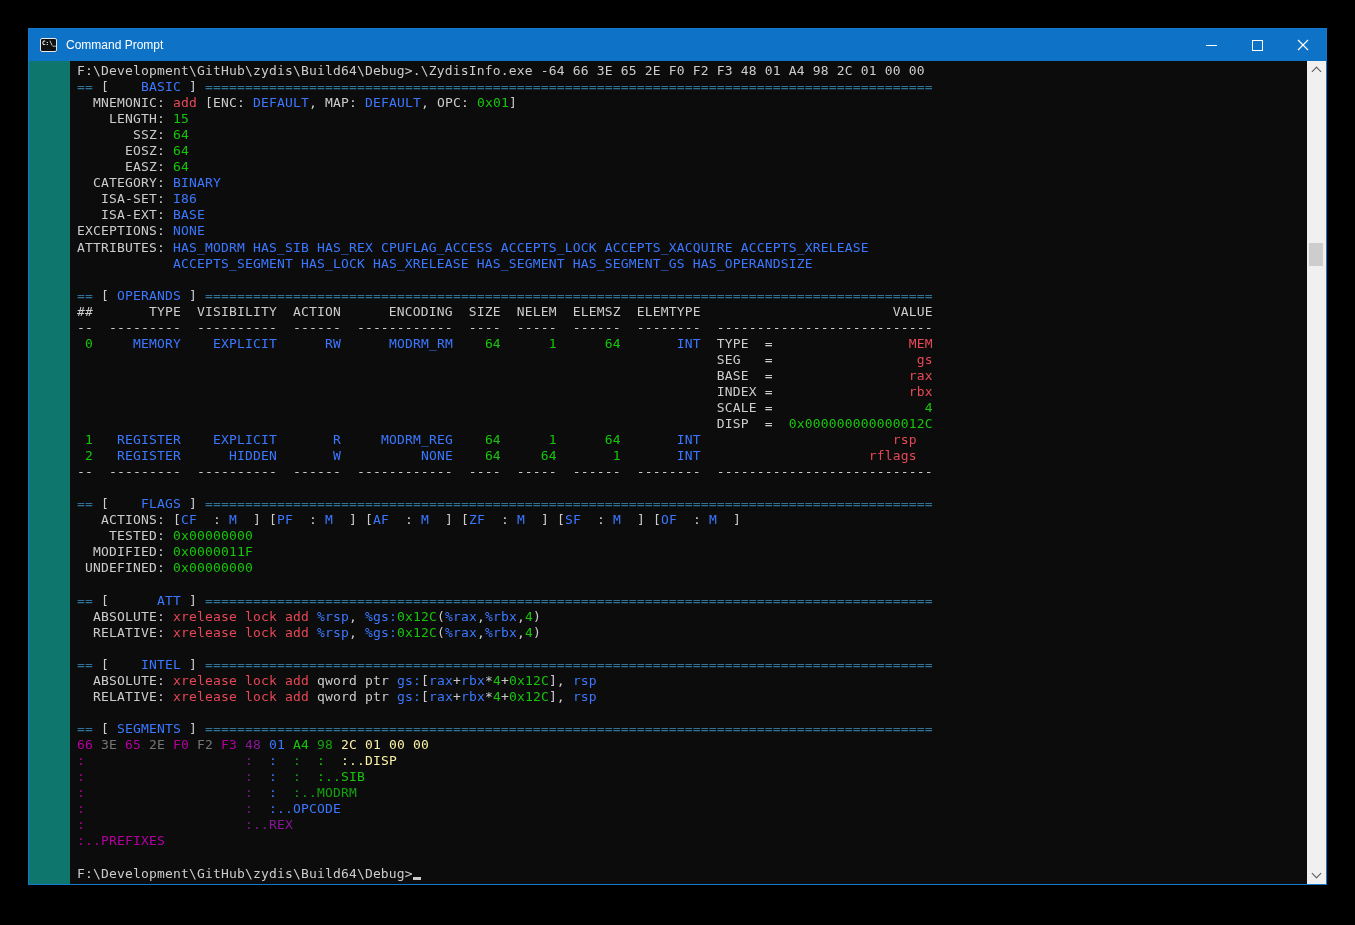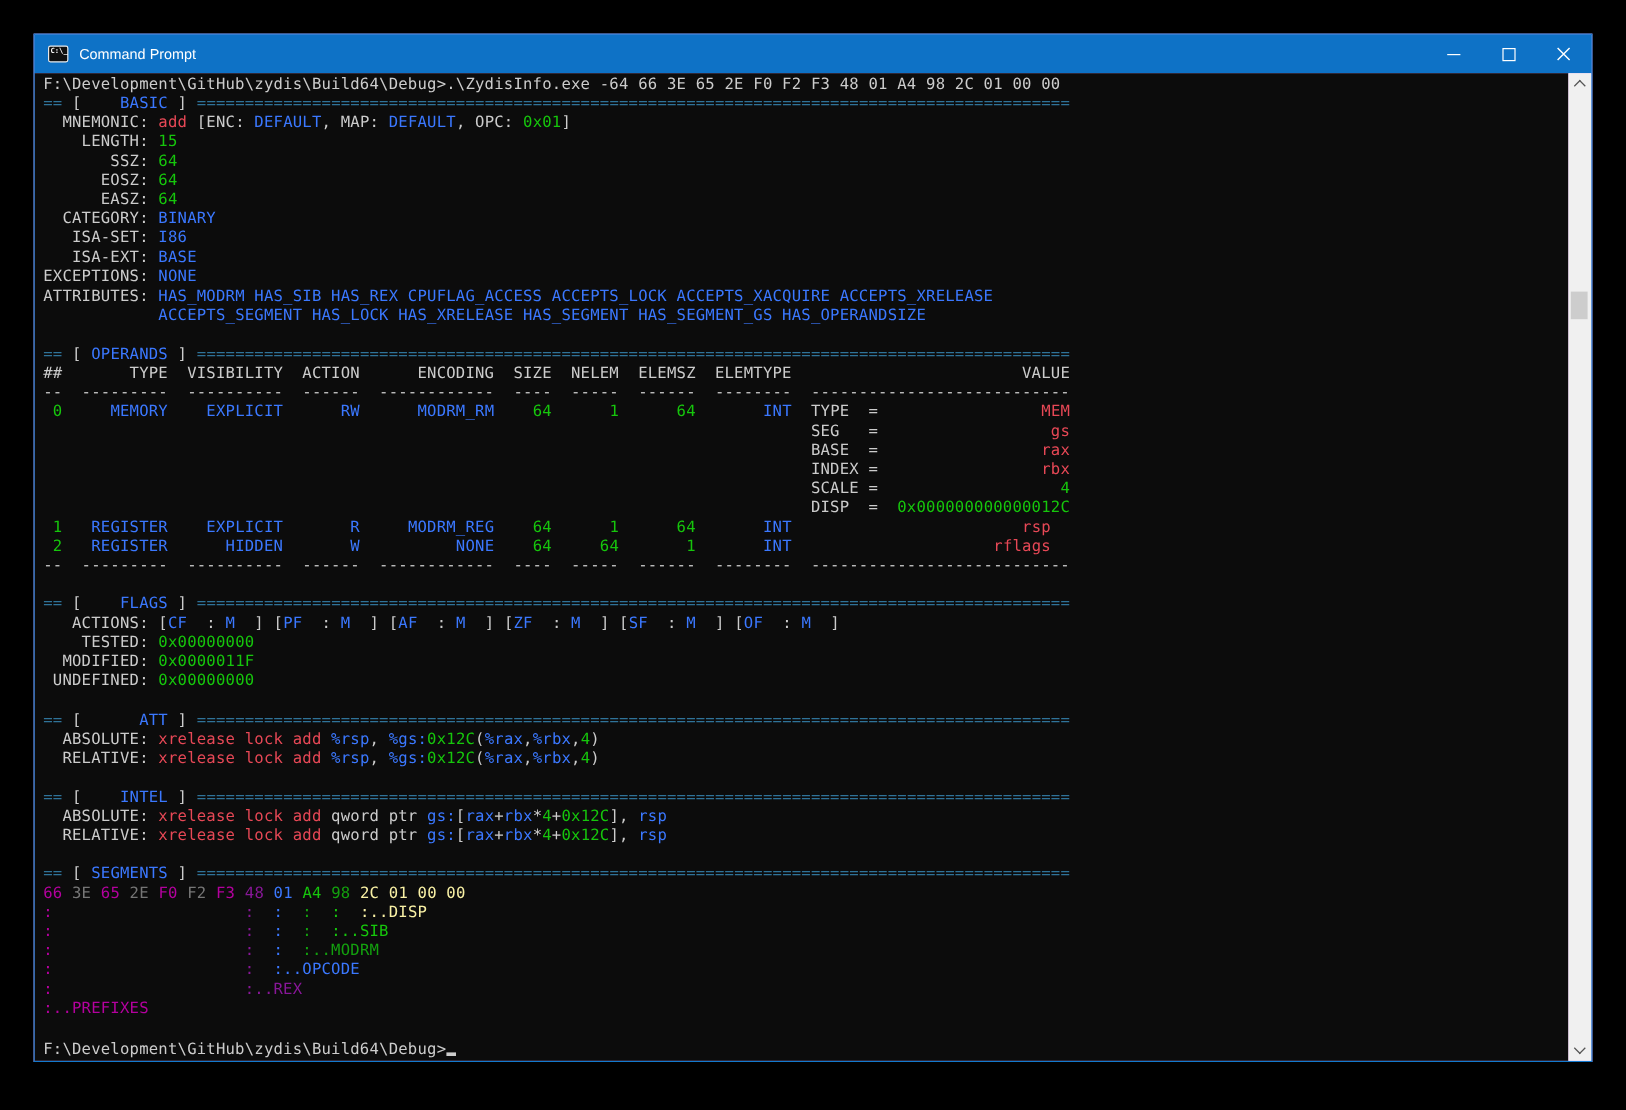--- a/index.html
+++ b/index.html
@@ -1,26 +1,26 @@
 <!DOCTYPE html>
 <html><head>
 <meta charset="utf-8">
 <style>
   html,body{margin:0;padding:0;background:#000;}
   .stage{position:relative;width:1355px;height:925px;background:#000;overflow:hidden;font-family:"Liberation Sans",sans-serif;}
-  .window{position:absolute;left:28px;top:28px;width:1299px;height:857px;background:#f0abfc;border:1px solid #1379CE;box-sizing:border-box;display:flex;flex-direction:column;}
+  .window{position:absolute;left:28px;top:28px;width:1299px;height:857px;background:#0f766e;border:1px solid #1379CE;box-sizing:border-box;display:flex;flex-direction:column;}
   .titlebar{height:32px;background:#0E72C6;display:flex;align-items:center;flex:0 0 auto;}
   .app-icon{width:15px;height:12px;margin-left:11px;background:#101010;border:1px solid #E8E8E8;border-radius:2px;position:relative;flex:0 0 auto;}
   .app-icon::before{content:"C:\\_";position:absolute;left:1px;top:0px;font:bold 6px "DejaVu Sans Mono",monospace;color:#FFF;letter-spacing:0;}
   .title{color:#FFFFFF;font-size:12px;margin-left:9px;flex:1 1 auto;white-space:nowrap;}
   .controls{display:flex;height:32px;flex:0 0 auto;}
   .btn{width:46px;height:32px;display:flex;align-items:center;justify-content:center;}
   .glyph-min{display:block;width:11px;height:1px;background:#FFFFFF;}
   .glyph-max{display:block;width:9px;height:9px;border:1px solid #FFFFFF;}
-  .body{flex:1 1 auto;display:flex;min-height:0;}
+  .body{flex:1 1 auto;display:flex;min-height:0;margin-left:41px;}
   .console{flex:1 1 auto;margin:0;padding:2px 0 0 7px;background:#0C0C0C;overflow:hidden;
            font-family:"DejaVu Sans Mono",monospace;font-size:13px;line-height:16.05px;
            letter-spacing:0.17px;color:#CCCCCC;white-space:pre;}
   .console .line{height:16.05px;white-space:pre;}
   .cursor{display:inline-block;width:8px;height:12px;border-bottom:3px solid #CCCCCC;vertical-align:-2px;}
   .scrollbar{width:19px;flex:0 0 auto;background:#F0F0F0;display:flex;flex-direction:column;}
   .sb-btn{height:17px;display:flex;align-items:center;justify-content:center;flex:0 0 auto;}
   .chev{display:block;width:7px;height:7px;border-left:1.5px solid #555555;border-top:1.5px solid #555555;box-sizing:border-box;}
   .chev.up{transform:rotate(45deg);margin-top:4px;}
   .chev.down{transform:rotate(225deg);margin-top:-4px;}

